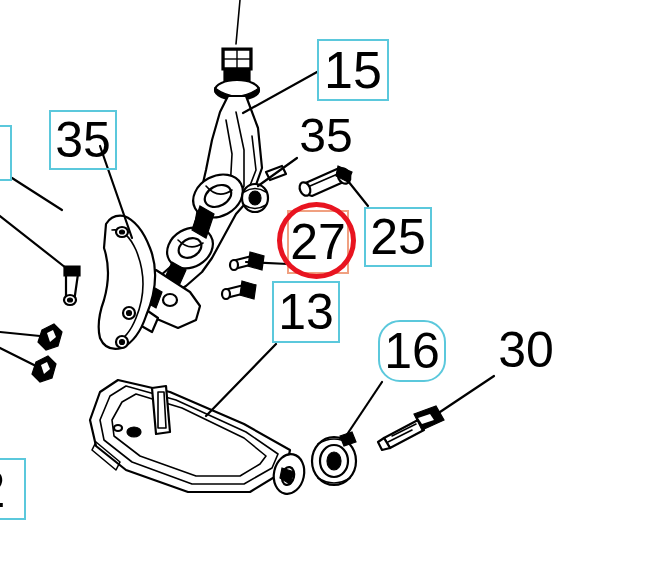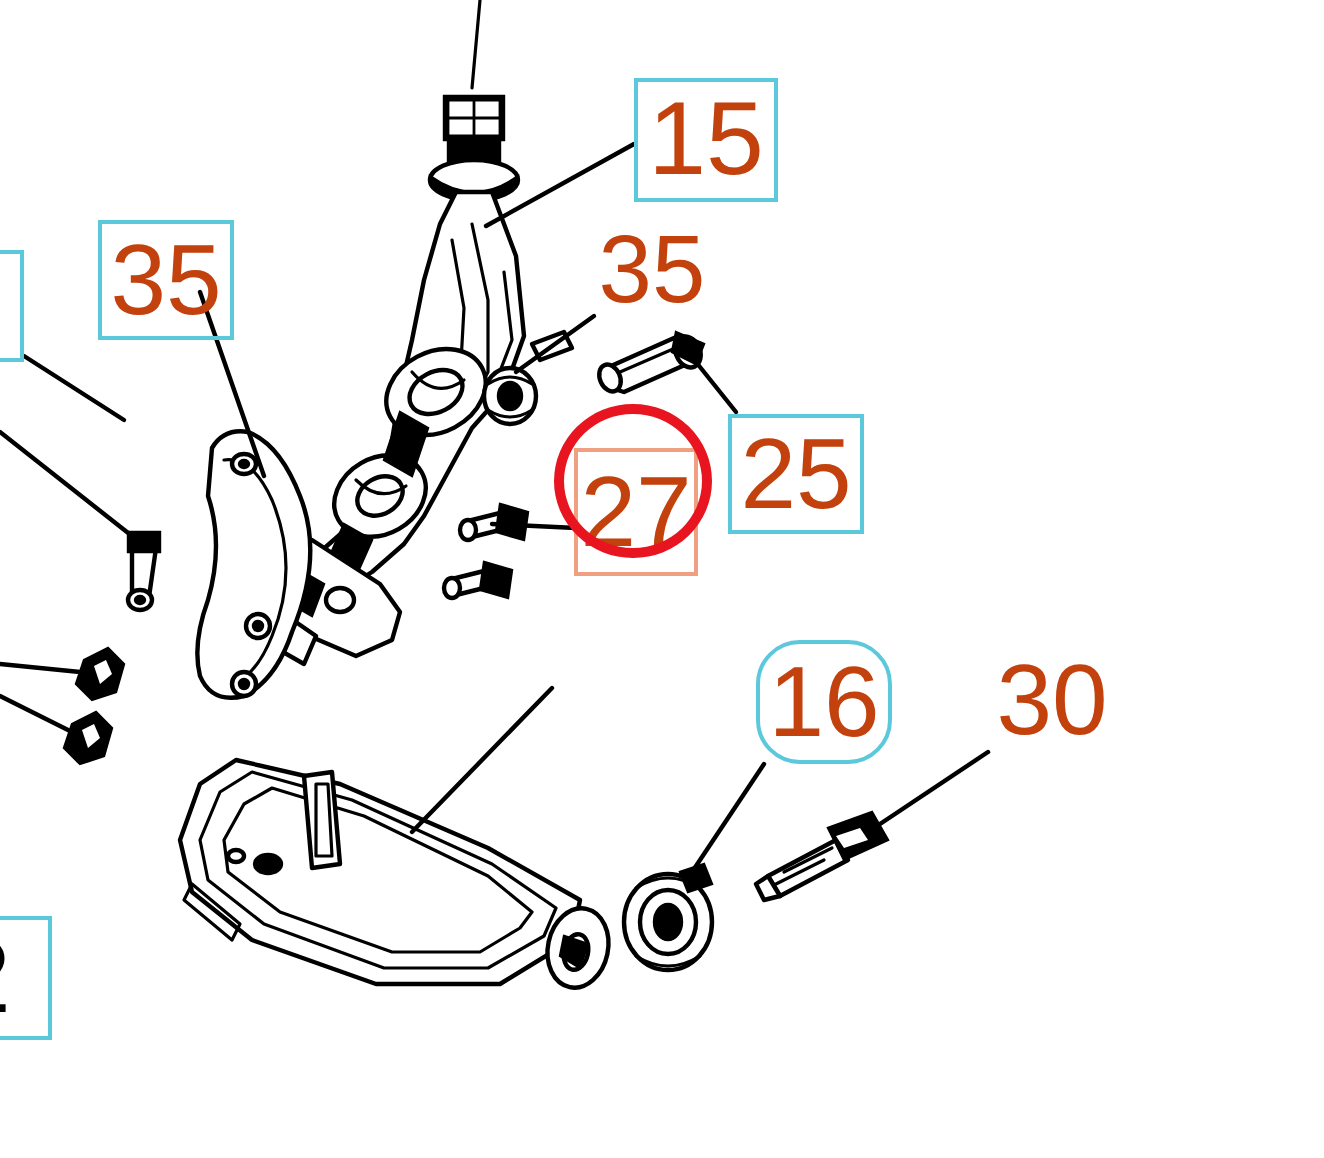--- a/index.html
+++ b/index.html
@@ -1,21 +1,21 @@
 <!DOCTYPE html>
 <html><head>
 <meta charset="utf-8">
 <style>
   html,body{margin:0;padding:0;background:#ffffff;}
   body{width:662px;height:579px;overflow:hidden;
        font-family:"Liberation Sans",sans-serif;}
   #stage{position:relative;width:662px;height:579px;background:#fff;}
   #art{position:absolute;left:0;top:0;}
   .lbl{position:absolute;font-family:"Liberation Sans",sans-serif;
-       color:#c2410c;line-height:1;display:flex;align-items:center;
+       color:#000000;line-height:1;display:flex;align-items:center;
        justify-content:center;box-sizing:border-box;}
   .boxed{border:2px solid #5bc8dc;background:transparent;}
   .boxed-hl{border:2px solid #f0a080;background:transparent;}
   .plain{border:none;}
   .clip-box{position:absolute;border:2px solid #5bc8dc;box-sizing:border-box;
             background:transparent;}
   #ring{position:absolute;border:5px solid #e81420;border-radius:50%;
         box-sizing:border-box;background:transparent;}
 </style>
 </head>
@@ -234,28 +234,31 @@
   </div>
 
   <div class="lbl boxed" style="left:49px;top:110px;width:68px;height:60px;font-size:50px;">
     <span>35</span>
   </div>
 
   <div class="lbl plain" style="left:295px;top:110px;width:62px;height:52px;font-size:48px;">
     <span>35</span>
   </div>
 
-  <div class="lbl boxed-hl" style="left:287px;top:224px;width:62px;height:64px;font-size:50px;">
+  <div class="lbl boxed-hl" style="left:287px;top:210px;width:62px;height:64px;font-size:50px;">
     <span>27</span>
   </div>
 
   <div class="lbl boxed" style="left:364px;top:207px;width:68px;height:60px;font-size:50px;">
     <span>25</span>
   </div>
 
+  <div class="lbl boxed" style="left:272px;top:281px;width:68px;height:62px;font-size:50px;">
+    <span>13</span>
+  </div>
 
   <div class="lbl boxed" style="left:378px;top:320px;width:68px;height:62px;font-size:50px;border-radius:22px;">
     <span>16</span>
   </div>
 
   <div class="lbl plain" style="left:493px;top:322px;width:66px;height:56px;font-size:50px;justify-content:center;">
     <span>30</span>
   </div>
 
   <div id="ring" style="left:277px;top:202px;width:79px;height:77px;"></div>

